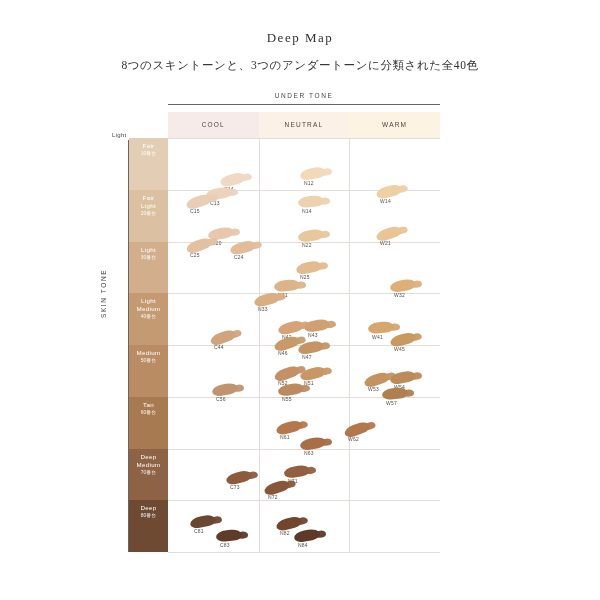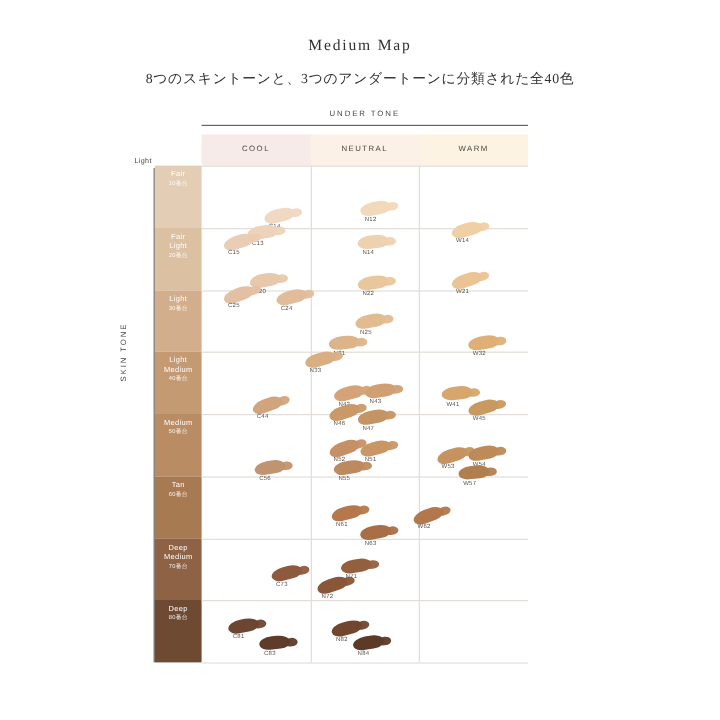--- a/index.html
+++ b/index.html
@@ -172,21 +172,21 @@
     position: absolute;
     font-size: 5px;
     color: #55504c;
     letter-spacing: 0.2px;
     white-space: nowrap;
   }
 </style>
 </head>
 <body>
 
-<div id="title">Medium Map</div>
+<div id="title">Deep Map</div>
 <div id="subtitle">8つのスキントーンと、3つのアンダートーンに分類された全40色</div>
 
 <div id="undertone-label">UNDER TONE</div>
 <div id="undertone-rule"></div>
 
 <div id="skintone-label">SKIN TONE</div>
 <div id="light-label">Light</div>
 <div id="skintone-rule"></div>
 
 <div id="row-swatches">

